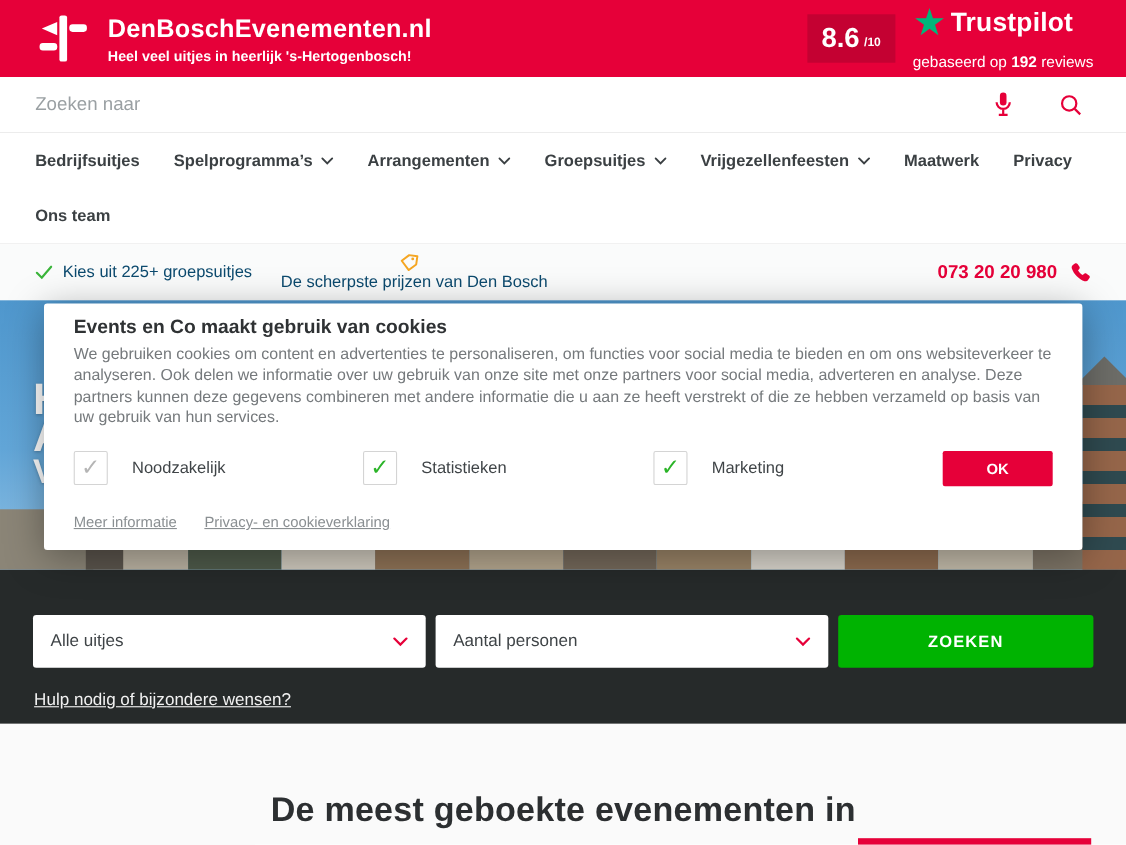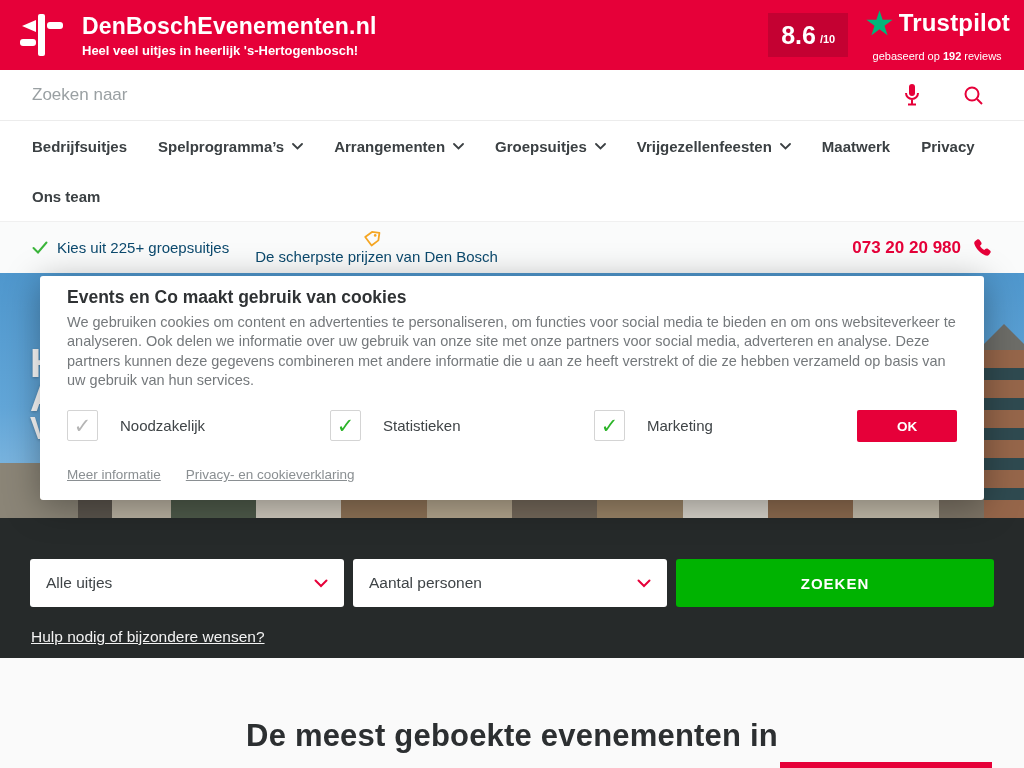--- a/index.html
+++ b/index.html
@@ -1,34 +1,34 @@
 <!DOCTYPE html>
 <html><head>
 <meta charset="utf-8">
 <style>
   * { margin:0; padding:0; box-sizing:border-box; }
   html,body { width:1024px; height:768px; overflow:hidden; background:#fff;
               font-family:"Liberation Sans", sans-serif; }
 
   
-  .header { height:70px; background:#e60039; display:flex; align-items:center; padding:0 14px; }
+  .header { height:70px; background:#e60039; display:flex; align-items:center; padding:0 30px; }
   .logo { width:54px; height:46px; flex:0 0 auto; }
   .brand { margin-left:14px; color:#fff; }
   .brand-title { font-size:23px; font-weight:bold; letter-spacing:.2px; }
   .brand-sub { font-size:13px; margin-top:3px; font-weight:600; }
   .header-right { margin-left:auto; display:flex; align-items:center; }
   .rating-box { background:#c40132; border-radius:0; width:80px; height:44px;
                 display:flex; align-items:center; justify-content:center; color:#fff; margin-right:16px; }
   .rating-score { font-size:25px; font-weight:bold; }
   .rating-scale { font-size:11px; margin-left:4px; margin-top:8px; font-weight:600; }
   .trustpilot { color:#fff; text-align:right; }
   .tp-top { display:flex; align-items:center; justify-content:flex-start; }
   .tp-star { color:#00b67a; font-size:34px; line-height:28px; margin-right:4px; }
   .tp-name { font-size:24px; font-weight:600; letter-spacing:.2px; }
-  .tp-sub { font-size:11px; margin-top:13px; text-align:center; }
+  .tp-sub { font-size:14px; margin-top:13px; text-align:center; }
   .tp-sub b { font-weight:bold; }
 
   
   .searchbar { height:51px; background:#fff; border-bottom:1px solid #ececec;
                display:flex; align-items:center; padding:0 32px; }
   .search-input { border:none; outline:none; flex:1; font-size:17px; color:#3f4447;
                   font-family:"Liberation Sans", sans-serif; background:transparent; }
   .search-input::placeholder { color:#9aa0a3; }
   .sb-icons { display:flex; align-items:center; gap:42px; padding-right:8px; }
   .sb-icons svg { display:block; cursor:pointer; }
@@ -95,21 +95,21 @@
   .ck-label { margin-left:22px; font-size:15px; color:#3f4447; }
   .ck-ok { position:absolute; right:27px; top:134px; width:100px; height:32px; background:#e60039;
            color:#fff; border:none; border-radius:2px; font-size:13.5px; font-weight:600;
            cursor:pointer; font-family:"Liberation Sans", sans-serif; }
   .ck-links { position:absolute; left:27px; top:191px; display:flex; gap:25px; }
   .ck-links a { font-size:13.5px; color:#8a8f92; text-decoration:underline; cursor:pointer; }
 
   
   .formsec { height:140px; background:#262a2a; padding:41px 30px 0; position:relative; }
   .form-row { display:flex; gap:9px; }
-  .select { width:314px; height:48px; background:#fff; border-radius:3px; display:flex;
+  .select { width:357px; height:48px; background:#fff; border-radius:3px; display:flex;
             align-items:center; padding:0 16px; font-size:15.5px; color:#3f4447; cursor:pointer; }
   .select .chev { margin-left:auto; display:flex; }
   .zoeken { flex:1; height:48px; background:#00b301; border:none; border-radius:3px;
             color:#fff; font-size:15px; font-weight:bold; letter-spacing:1px; cursor:pointer;
             font-family:"Liberation Sans", sans-serif; }
   .help-link { display:inline-block; margin:21px 0 0 1px; color:#f2f2f2; font-size:15.5px;
                text-decoration:underline; cursor:pointer; }
 
   
   .bottom { height:110px; background:#fafafa; position:relative; text-align:center; }

